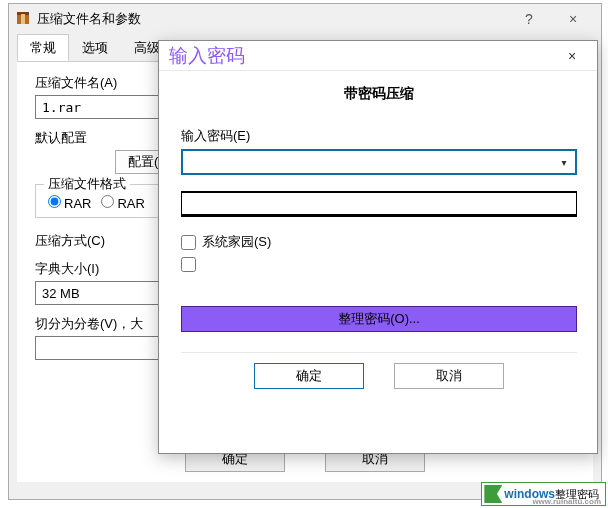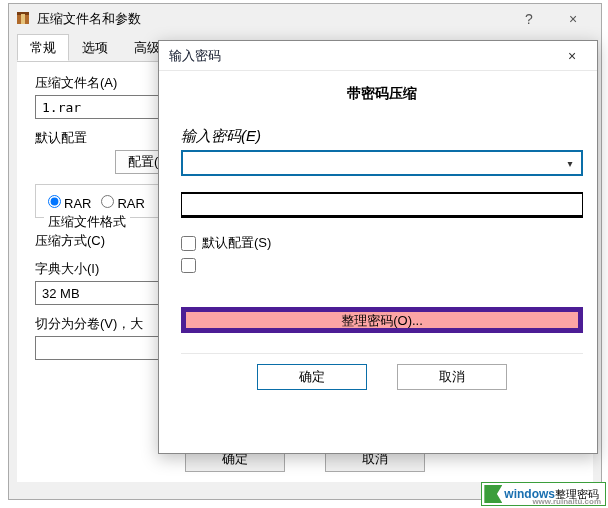--- a/index.html
+++ b/index.html
@@ -18,43 +18,43 @@
 
 .main-body { padding: 12px 18px; background: #fff; margin: 0 8px 8px 8px; height: 420px; position: relative; }
 .field-group { margin-bottom: 10px; }
 .field-label { font-size: 13px; margin-bottom: 3px; display: block; }
 .text-input { width: 100%; height: 24px; border: 1px solid #7a7a7a; font-size: 13px; padding: 2px 6px; font-family: "SimSun", monospace; background: #fff; }
 .text-input.long { width: 340px; }
 .combo { width: 130px; height: 24px; border: 1px solid #7a7a7a; font-size: 13px; padding: 2px 6px; background: #fff; }
 .btn-config { border: 1px solid #aaa; background: #fdfdfd; padding: 2px 12px; font-size: 13px; margin-left: 80px; height: 24px; }
 
 .group-box { border: 1px solid #ccc; padding: 10px 12px 6px 12px; margin-top: 10px; position: relative; }
-.group-box .legend { position: absolute; top: -10px; left: 8px; background: #fff; padding: 0 4px; font-size: 13px; margin-top: 38px; }
+.group-box .legend { position: absolute; top: -10px; left: 8px; background: #fff; padding: 0 4px; font-size: 13px; }
 .radio-row { display: flex; gap: 10px; font-size: 13px; align-items: center; }
 .radio-row input[type=radio] { margin-right: 3px; }
 
 .dlg-buttons { position: absolute; bottom: 10px; left: 0; right: 0; display: flex; justify-content: center; gap: 40px; }
 .dlg-btn { width: 100px; height: 26px; border: 1px solid #aaa; background: #f0f0f0; font-size: 13px; }
 
 
 .overlay { position: absolute; left: 158px; top: 40px; width: 440px; height: 414px; background: #fff; border: 1px solid #888; box-shadow: 0 4px 16px rgba(0,0,0,.25); }
 .overlay-titlebar { height: 30px; display: flex; align-items: center; padding: 0 10px; background: #fff; border-bottom: 1px solid #e8e8e8; }
-.overlay-title { flex: 1; font-size: 13px; color: #0f172a; }
+.overlay-title { flex: 1; font-size: 19px; color: #8b5cf6; }
 .overlay-close { width: 30px; text-align: center; color: #333; font-size: 14px; }
-.overlay-body { padding: 14px 14px 10px 22px; }
+.overlay-body { padding: 14px 20px 10px 22px; }
 .overlay-heading { text-align: center; font-size: 14px; font-weight: bold; margin-bottom: 24px; }
-.ov-label { font-size: 15px; margin-bottom: 4px; display: block; font-style: italic; }
+.ov-label { font-size: 13px; margin-bottom: 4px; display: block; }
 .ov-input-wrap { position: relative; margin-bottom: 16px; }
 .ov-input { width: 100%; height: 26px; border: 2px solid #0a6ea8; font-size: 13px; padding: 2px 24px 2px 6px; background: #fff; }
 .ov-input2 { width: 100%; height: 26px; border: 1px solid #7a7a7a; font-size: 13px; padding: 2px 6px; background: #fff; box-shadow: 0 1px 0 #000 inset, 0 -1px 0 #000 inset; }
 .ov-input2 { border: 1px solid #000; border-bottom-width: 2px; }
 .ov-drop { position: absolute; right: 3px; top: 3px; width: 20px; height: 20px; display: flex; align-items: center; justify-content: center; font-size: 10px; color: #333; }
 .ov-check { display: flex; align-items: center; font-size: 13px; margin: 6px 0; }
 .ov-check input { margin-right: 6px; width: 15px; height: 15px; }
-.ov-org-btn { width: 100%; height: 26px; border: 5px solid #4c1d95; background: #fca5a5; font-size: 13px; margin-top: 28px; }
+.ov-org-btn { width: 100%; height: 26px; border: 1px solid #4c1d95; background: #8b5cf6; font-size: 13px; margin-top: 28px; }
 .ov-buttons { display: flex; justify-content: center; gap: 30px; margin-top: 20px; padding: 10px 0 0 0; border-top: 1px solid #e8e8e8; }
 .ov-btn { width: 110px; height: 26px; border: 1px solid #0a6ea8; background: #fff; font-size: 13px; }
 .ov-btn.secondary { border: 1px solid #aaa; }
 
 .watermark { position: absolute; right: 2px; bottom: 2px; background: #fff; border: 1px solid #3b9e3b; padding: 0 6px 0 2px; display: flex; align-items: center; height: 24px; font-size: 12px; }
 .watermark .flag { width: 18px; height: 18px; background: #3b9e3b; clip-path: polygon(0 0, 100% 0, 70% 50%, 100% 100%, 0 100%); margin-right: 2px; }
 .watermark .txt1 { color: #1a6fb0; font-weight: bold; }
 .watermark .txt2 { color: #000; font-size: 11px; }
 .watermark .sub { position: absolute; right: 4px; bottom: -1px; font-size: 8px; color: #999; font-weight: bold; }
 </style>
@@ -134,21 +134,21 @@
       <input class="ov-input" style="">
       <span class="ov-drop">▾</span>
     </div>
 
     <div class="ov-input-wrap">
       <input class="ov-input2" style="">
     </div>
 
     <label class="ov-check">
       <input type="checkbox" style="">
-      <span>默认配置(S)</span>
+      <span>系统家园(S)</span>
     </label>
     <label class="ov-check">
       <input type="checkbox" style="">
     </label>
 
     <button class="ov-org-btn">整理密码(O)...</button>
 
     <div class="ov-buttons">
       <button class="ov-btn">确定</button>
       <button class="ov-btn secondary">取消</button>

